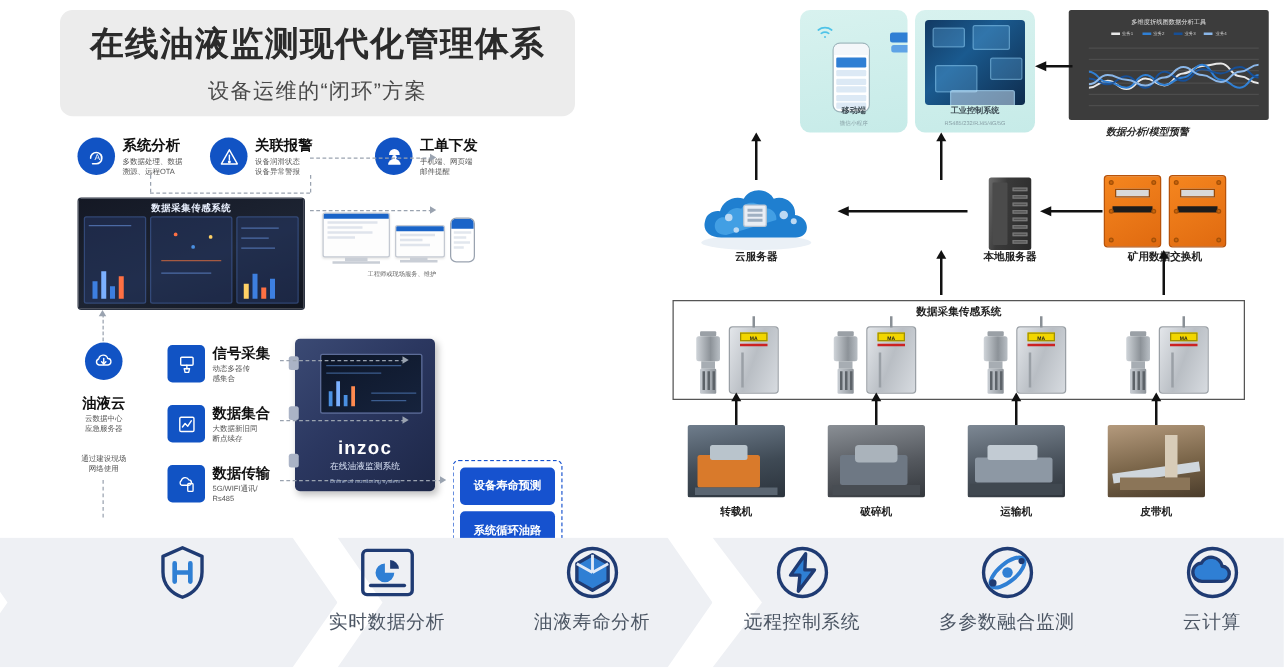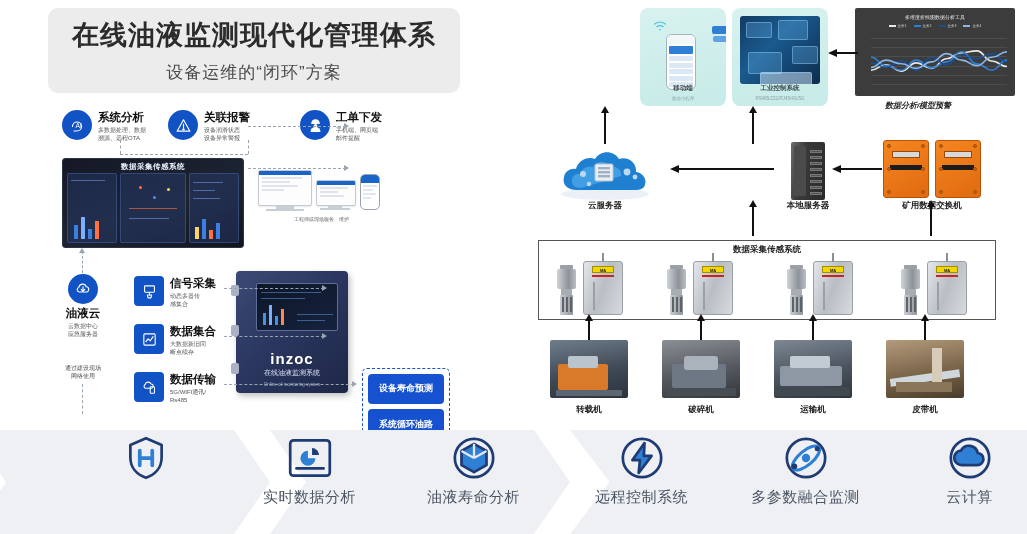--- a/index.html
+++ b/index.html
@@ -28,21 +28,21 @@
     width: 30px; height: 30px; border-radius: 50%;
     background: #1153c4; display: flex; align-items: center; justify-content: center;
     flex: 0 0 auto;
   }
   .feat-ico svg { display: block; }
   .feat-txt { padding-top: 1px; }
   .feat-title { font-size: 11.5px; font-weight: bold; color: #111; line-height: 1.15; }
   .feat-desc { font-size: 6px; color: #555; line-height: 1.35; margin-top: 2px; }
 
   .feat-c { position: absolute; display: flex; flex-direction: column; align-items: center; }
-  .feat-c .feat-title { text-align: left; margin-top: 3px; font-family: Liberation Serif, serif; }
+  .feat-c .feat-title { text-align: left; margin-top: 13px; font-family: Liberation Serif, serif; }
   .feat-c .feat-desc { text-align: center; }
 
   
   .screen {
     position: absolute; left: 62px; top: 62px; width: 182px; height: 90px;
     background: linear-gradient(160deg,#141824 0%, #1d2433 55%, #11151f 100%);
     border: 1px solid #2c3342; border-radius: 3px; overflow: hidden;
   }
   .screen-title { color: #eaf1ff; font-size: 7.5px; font-weight: bold; text-align: center; margin-top: 3px; letter-spacing: .5px; }
   .screen-grid { position: absolute; inset: 14px 4px 4px 4px; display: grid; grid-template-columns: 1fr 1.35fr 1fr; gap: 3px; }

